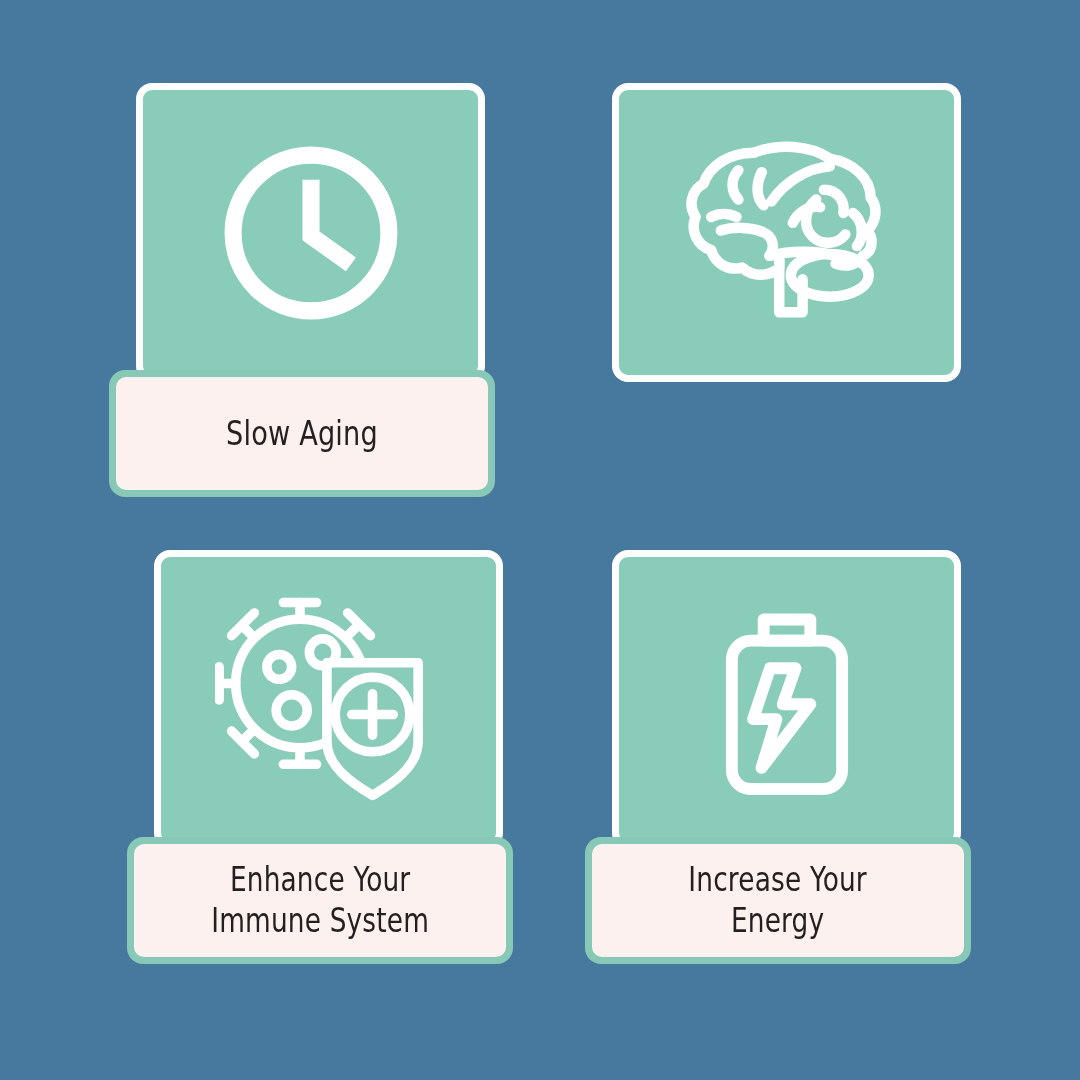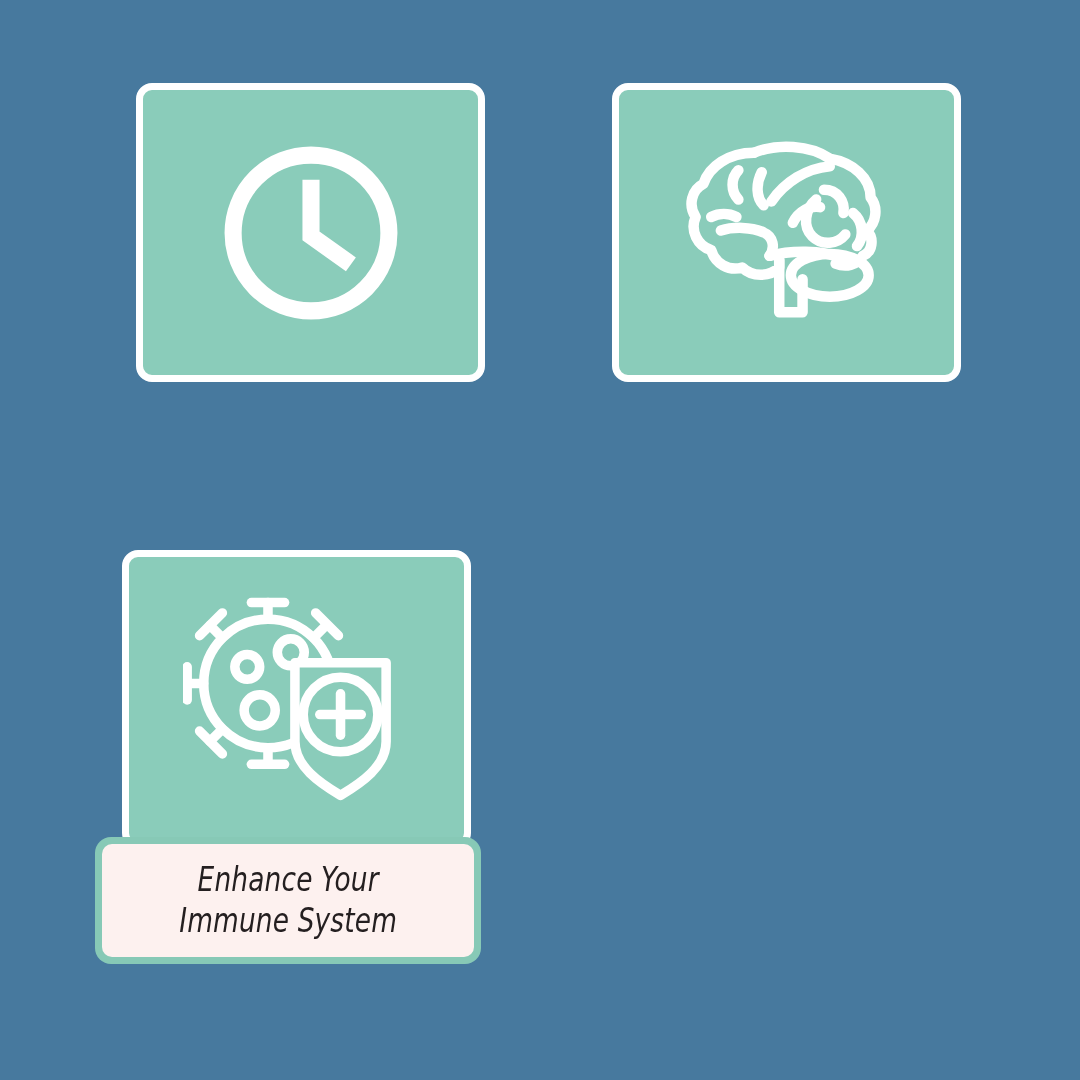--- a/index.html
+++ b/index.html
@@ -22,21 +22,21 @@
   }
 
   
   .card {
     position: absolute;
     width: 386px;
     height: 414px;
   }
   .card-tl { left: 109px;  top: 83px; }
   .card-tr { left: 585px;  top: 83px; }
-  .card-bl { left: 95px;  top: 550px; font-style: italic; }
+  .card-bl { left: 127px;  top: 550px; }
   .card-br { left: 585px;  top: 550px; }
 
   
   .icon-panel {
     position: absolute;
     left: 27px;
     top: 0px;
     width: 349px;
     height: 299px;
     background: #8accba;
@@ -93,20 +93,25 @@
 
 <div class="board">
 
   <div class="card card-tl">
     <div class="icon-panel">
       <svg class="glyph" width="190" height="190" viewBox="0 0 100 100" aria-hidden="true">
         <circle cx="50" cy="50" r="41" fill="none" stroke="#ffffff" stroke-width="9"></circle>
         <path d="M50 22 L50 51.5 L71 66.5" fill="none" stroke="#ffffff" stroke-width="9" stroke-linecap="butt" stroke-linejoin="miter"></path>
       </svg>
     </div>
+    <div class="label-plate">
+      <div class="label-inner">
+        <div class="label-text one-line">Slow Aging</div>
+      </div>
+    </div>
   </div>
 
   <div class="card card-tr">
     <div class="icon-panel">
       <svg class="glyph" width="210" height="195" viewBox="0 0 108 100" aria-hidden="true">
         <g fill="none" stroke="#ffffff" stroke-width="5.4" stroke-linecap="round" stroke-linejoin="round">
 
           <path d="M37 9
                    C24 9 14 16 11 25
                    C5 28 3 36 7 42
@@ -177,14 +182,34 @@
       </svg>
     </div>
     <div class="label-plate">
       <div class="label-inner">
         <div class="label-text">Enhance Your
 Immune System</div>
       </div>
     </div>
   </div>
 
+  <div class="card card-br">
+    <div class="icon-panel">
+      <svg class="glyph" width="158" height="212" viewBox="0 0 74 100" aria-hidden="true">
+        <g fill="none" stroke="#ffffff" stroke-width="5.6" stroke-linecap="round" stroke-linejoin="round">
+
+          <path d="M26 12 L48 12 L48 22 L26 22 Z"></path>
+
+          <rect x="11" y="22" width="52" height="70" rx="9" ry="9"></rect>
+
+          <path d="M41 35 L29 35 L21 59 L32 59 L25 82 L48 52 L35 52 Z"></path>
+        </g>
+      </svg>
+    </div>
+    <div class="label-plate">
+      <div class="label-inner">
+        <div class="label-text">Increase Your
+Energy</div>
+      </div>
+    </div>
+  </div>
 
 </div>
 
 </body></html>

